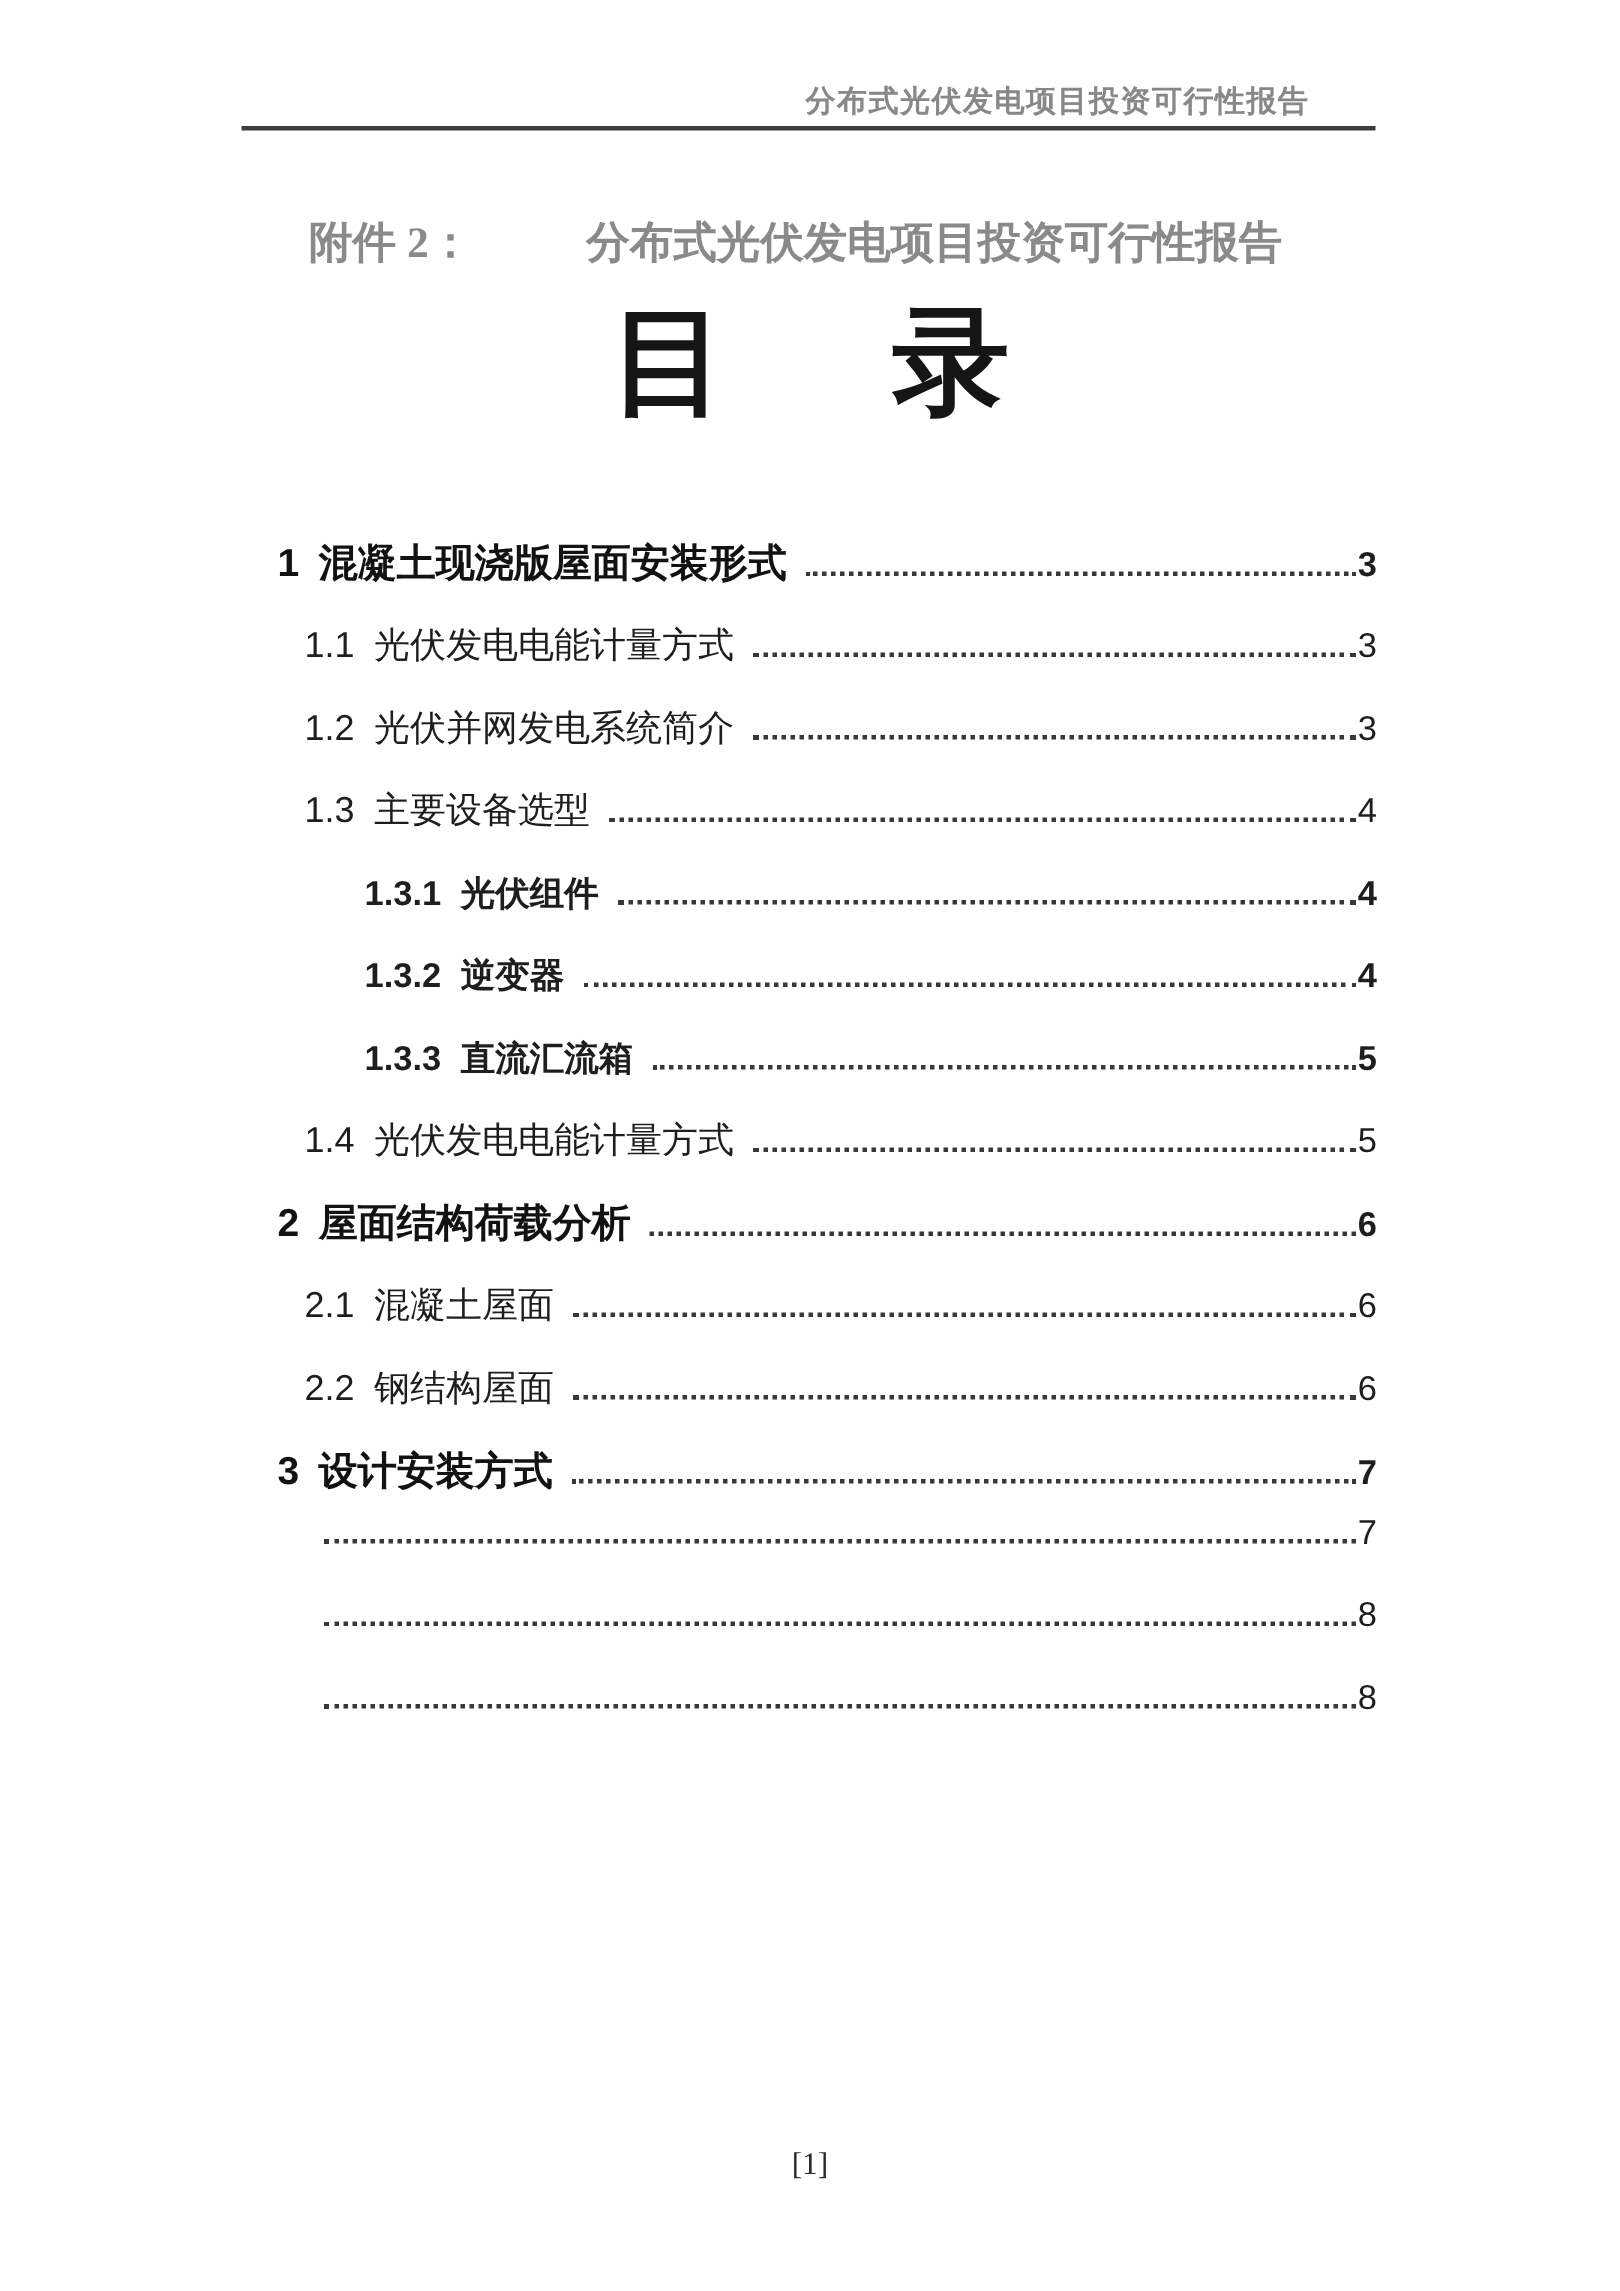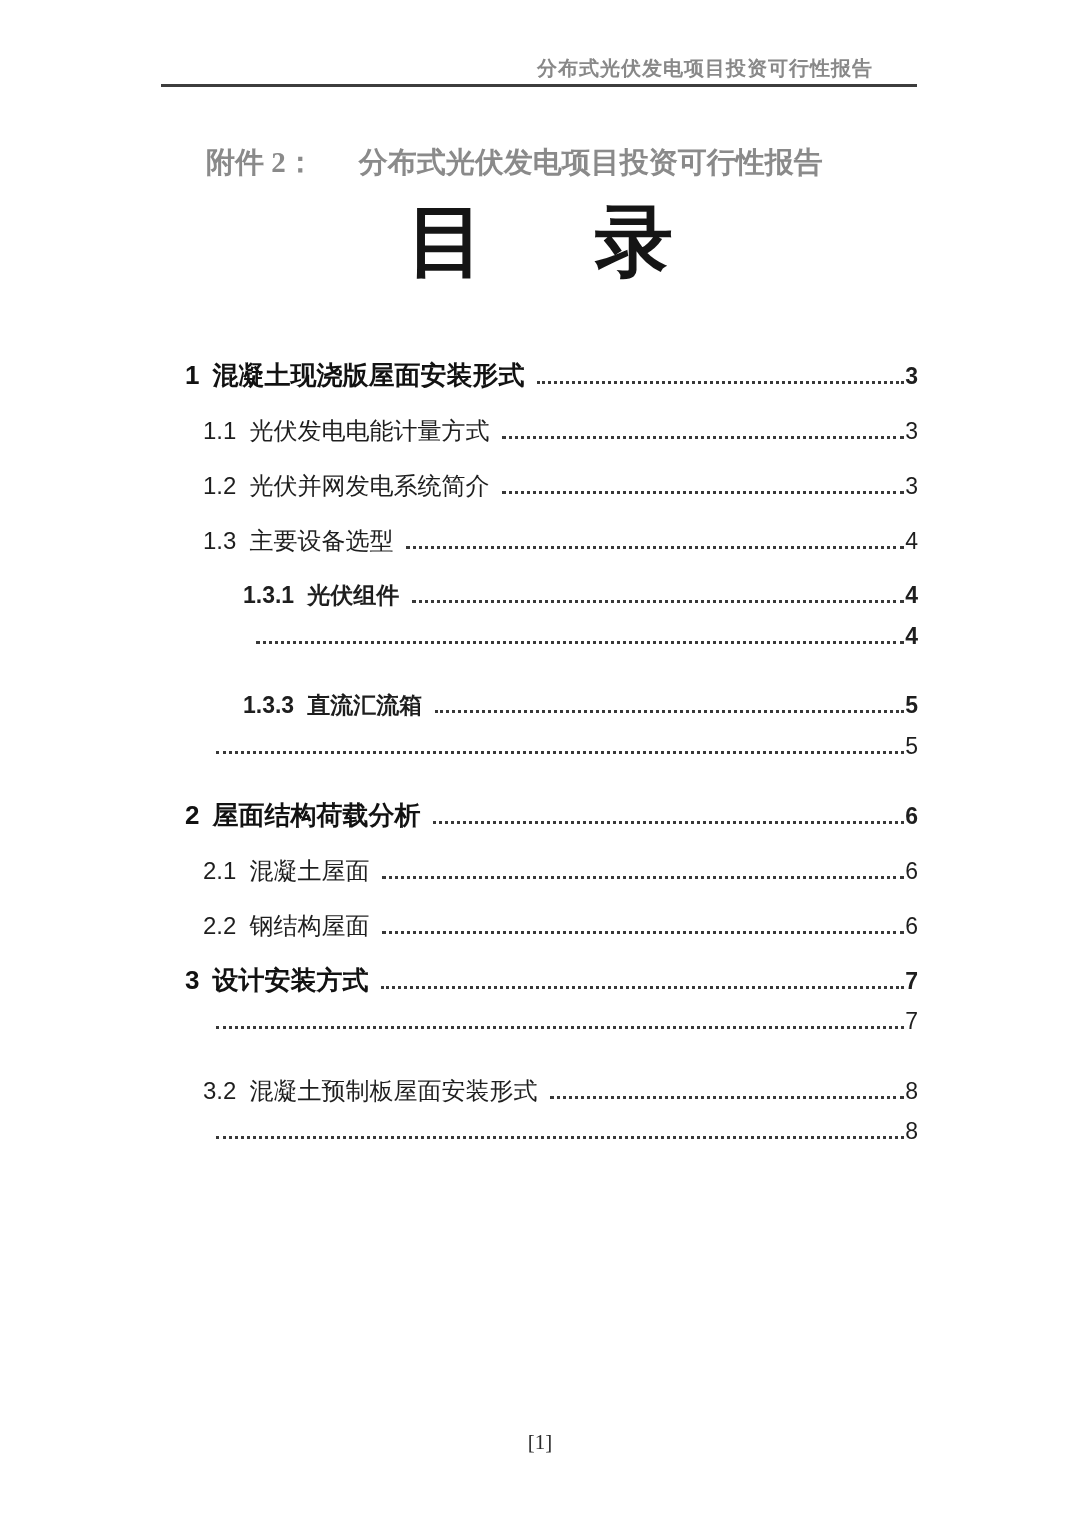--- a/index.html
+++ b/index.html
@@ -35,21 +35,21 @@
     height: 3px;
     background: #3d3d3d;
   }
 
   
   .attachment-line {
     position: absolute;
     top: 144px;
     left: 206px;
     display: flex;
-    column-gap: 44px;
+    column-gap: 76px;
     font-family: "Liberation Serif", "DejaVu Serif", serif;
     font-weight: 700;
     font-size: 29px;
     line-height: 36px;
     color: #8a8a8a;
     white-space: nowrap;
   }
 
   
   .toc-title {
@@ -148,29 +148,31 @@
         <span class="toc-label"><span class="toc-num">1.3</span><span class="toc-text">主要设备选型</span></span>
         <span class="toc-dots"></span>
         <span class="toc-page">4</span>
       </div>
       <div class="toc-row level-3">
         <span class="toc-label"><span class="toc-num">1.3.1</span><span class="toc-text">光伏组件</span></span>
         <span class="toc-dots"></span>
         <span class="toc-page">4</span>
       </div>
       <div class="toc-row level-3">
+        <span class="toc-label"><span class="toc-num">1.3.2</span><span class="toc-text">逆变器</span></span>
         <span class="toc-dots"></span>
         <span class="toc-page">4</span>
       </div>
       <div class="toc-row level-3">
         <span class="toc-label"><span class="toc-num">1.3.3</span><span class="toc-text">直流汇流箱</span></span>
         <span class="toc-dots"></span>
         <span class="toc-page">5</span>
       </div>
       <div class="toc-row level-2">
+        <span class="toc-label"><span class="toc-num">1.4</span><span class="toc-text">光伏发电电能计量方式</span></span>
         <span class="toc-dots"></span>
         <span class="toc-page">5</span>
       </div>
       <div class="toc-row level-1">
         <span class="toc-label"><span class="toc-num">2</span><span class="toc-text">屋面结构荷载分析</span></span>
         <span class="toc-dots"></span>
         <span class="toc-page">6</span>
       </div>
       <div class="toc-row level-2">
         <span class="toc-label"><span class="toc-num">2.1</span><span class="toc-text">混凝土屋面</span></span>
@@ -185,21 +187,20 @@
       <div class="toc-row level-1">
         <span class="toc-label"><span class="toc-num">3</span><span class="toc-text">设计安装方式</span></span>
         <span class="toc-dots"></span>
         <span class="toc-page">7</span>
       </div>
       <div class="toc-row level-2">
         <span class="toc-dots"></span>
         <span class="toc-page">7</span>
       </div>
       <div class="toc-row level-2">
-        <span class="toc-label"><span class="toc-num">3.2</span><span class="toc-text">混凝土预制板屋面安装形式</span></span>
         <span class="toc-dots"></span>
         <span class="toc-page">8</span>
       </div>
       <div class="toc-row level-2">
         <span class="toc-dots"></span>
         <span class="toc-page">8</span>
       </div>
     </div>
 
   <div class="footer">

